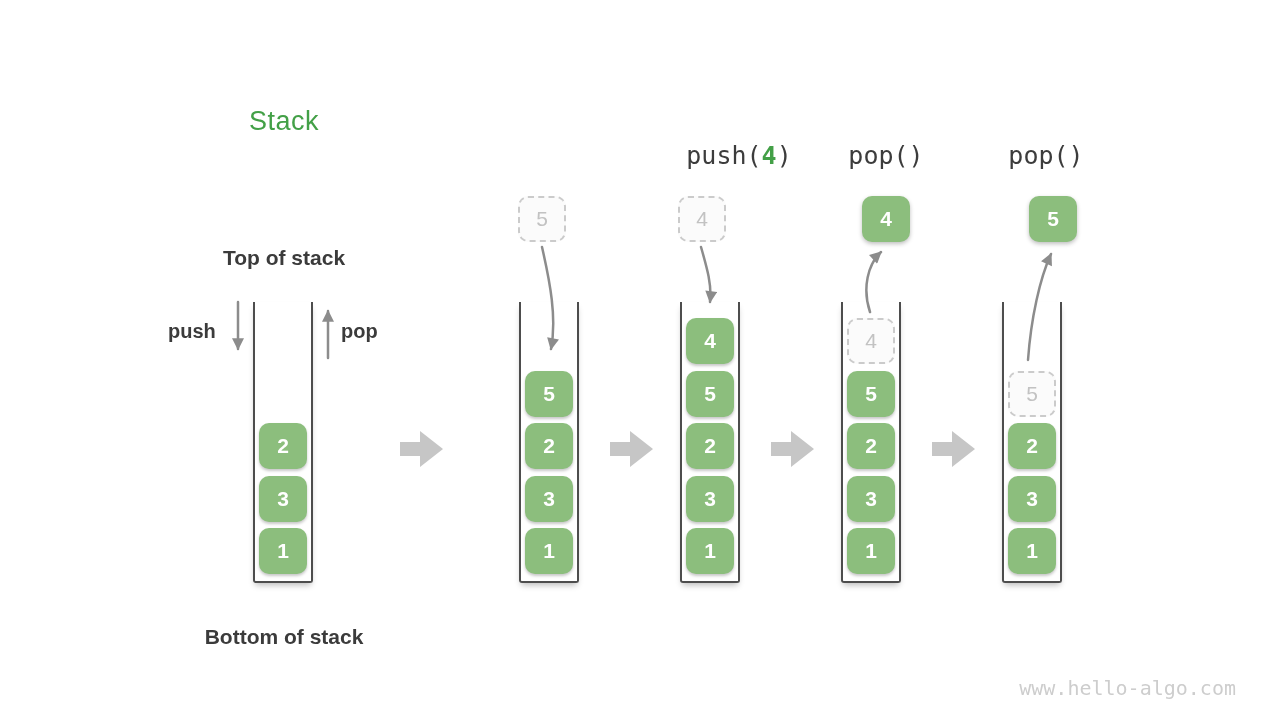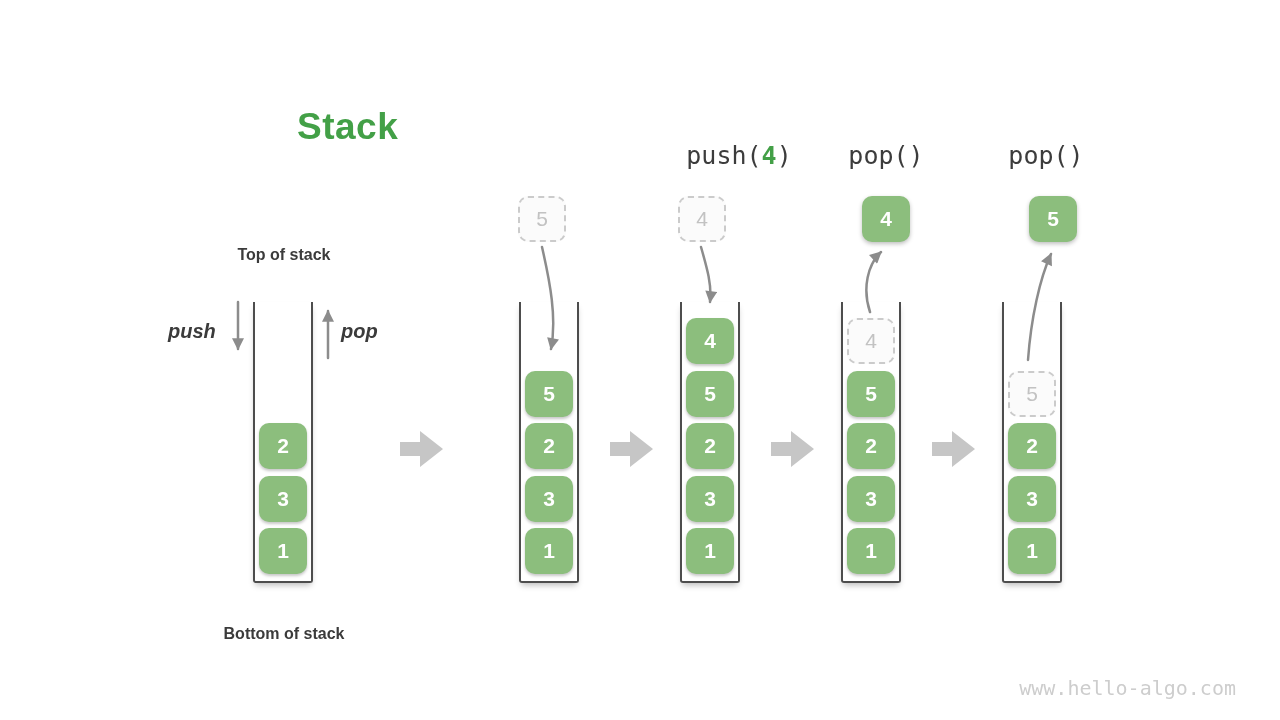--- a/index.html
+++ b/index.html
@@ -4,30 +4,30 @@
 <style>
   html,body { margin:0; padding:0; background:#fff; }
   .canvas {
     position:relative; width:1280px; height:720px; background:#ffffff;
     overflow:hidden; font-family:"Liberation Sans", sans-serif;
   }
 
   
   .title {
     position:absolute; left:249px; top:106px;
-    font-size:37px; font-weight:bold; color:#43a047; letter-spacing:0.5px;margin-left:48px;
+    font-size:27px; font-weight:normal; color:#43a047; letter-spacing:0.5px;
   }
   .axis-label {
     position:absolute; left:164px; width:240px; text-align:center;
-    font-size:16px; font-weight:bold; color:#3b3b3b;
+    font-size:21px; font-weight:bold; color:#3b3b3b;
   }
   .top-label { top:246px; }
   .bottom-label { top:625px; }
   .side-label {
-    position:absolute; font-size:20px; font-weight:bold; color:#3b3b3b;font-style:italic;
+    position:absolute; font-size:20px; font-weight:bold; color:#3b3b3b;
   }
   .push-label { left:168px; top:320px; }
   .pop-label  { left:341px; top:320px; }
 
   
   .op-label {
     position:absolute; top:141px; width:200px; text-align:center;
     font-family:"DejaVu Sans Mono", monospace; font-size:25px; color:#3c3c3c;
   }
   .op-label .num { color:#43a047; font-weight:bold; }

